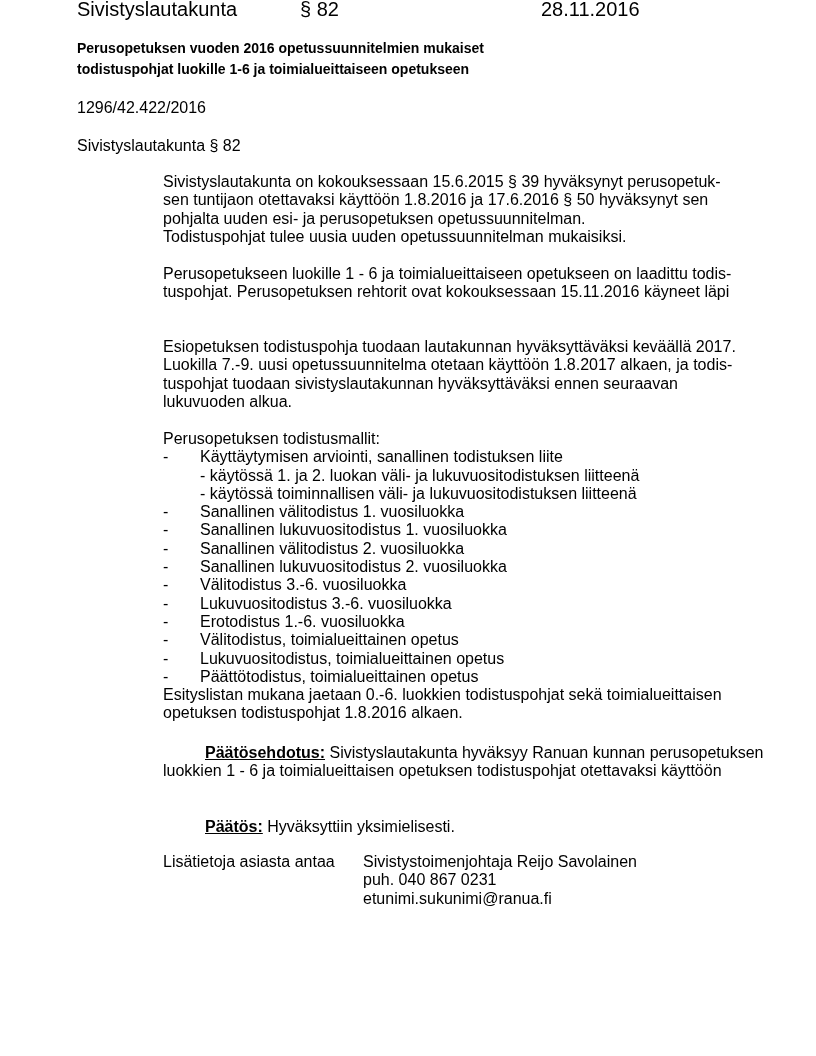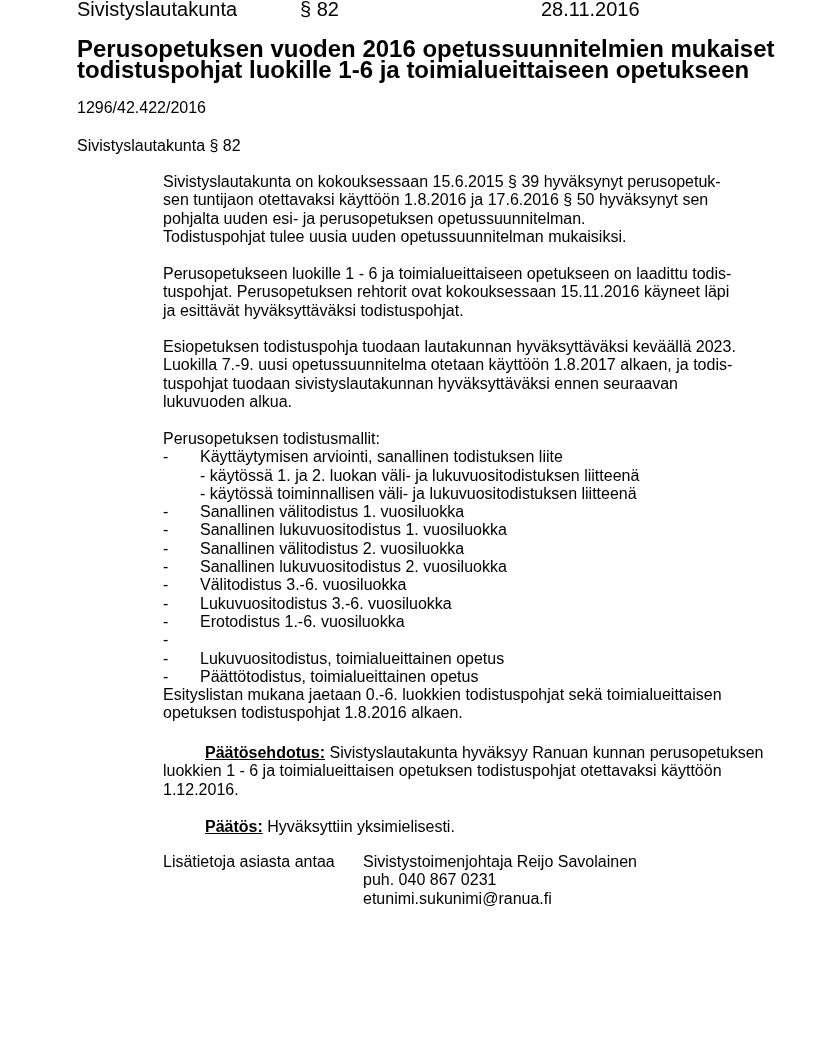--- a/index.html
+++ b/index.html
@@ -2,21 +2,21 @@
 <html><head>
   <meta charset="utf-8">
   <style>
     html, body { margin: 0; padding: 0; background: #ffffff; }
     body {
       width: 816px; height: 1056px; position: relative; overflow: hidden;
       font-family: "Liberation Sans", sans-serif; color: #000; font-size: 16px;
     }
     .abs { position: absolute; white-space: nowrap; }
     .hdr { top: 0px; font-size: 20px; line-height: 18px; }
-    .title { left: 77px; top: 38px; font-size: 24px; font-weight: bold; line-height: 21px; }
+    .title { left: 77px; top: 38px; font-size: 14px; font-weight: bold; line-height: 21px; }
     .plain { left: 77px; font-size: 16px; line-height: 18px; }
     .body { left: 163px; width: 580px; font-size: 16px; line-height: 18.3px; }
     .line { display: block; white-space: nowrap; }
     .list-row { display: block; white-space: nowrap; position: relative; height: 18.3px; }
     .dash { position: absolute; left: 0; }
     .item { position: absolute; left: 37px; }
     .sub { position: absolute; left: 37px; }
     .lbl { font-weight: bold; text-decoration: underline; margin-left: 42px; }
     .contact-label { left: 163px; top: 853px; line-height: 18.3px; }
     .contact-lines { left: 363px; top: 853px; line-height: 18.3px; }
@@ -39,25 +39,24 @@
 <div class="abs body" style="top:173px;">
   <span class="line">Sivistyslautakunta on kokouksessaan 15.6.2015 § 39 hyväksynyt perusopetuk-</span>
   <span class="line">sen tuntijaon otettavaksi käyttöön 1.8.2016 ja 17.6.2016 § 50 hyväksynyt sen</span>
   <span class="line">pohjalta uuden esi- ja perusopetuksen opetussuunnitelman.</span>
   <span class="line">Todistuspohjat tulee uusia uuden opetussuunnitelman mukaisiksi.</span>
 </div>
 
 <div class="abs body" style="top:265px;">
   <span class="line">Perusopetukseen luokille 1 - 6 ja toimialueittaiseen opetukseen on laadittu todis-</span>
   <span class="line">tuspohjat. Perusopetuksen rehtorit ovat kokouksessaan 15.11.2016 käyneet läpi</span>
-  <span class="line">ja esittävät hyväksyttäväksi todistuspohjat.</span>
 </div>
 
 <div class="abs body" style="top:338px;">
-  <span class="line">Esiopetuksen todistuspohja tuodaan lautakunnan hyväksyttäväksi keväällä 2023.</span>
+  <span class="line">Esiopetuksen todistuspohja tuodaan lautakunnan hyväksyttäväksi keväällä 2017.</span>
   <span class="line">Luokilla 7.-9. uusi opetussuunnitelma otetaan käyttöön 1.8.2017 alkaen, ja todis-</span>
   <span class="line">tuspohjat tuodaan sivistyslautakunnan hyväksyttäväksi ennen seuraavan</span>
   <span class="line">lukuvuoden alkua.</span>
 </div>
 
 <div class="abs body" style="top:430px;">
   <span class="line">Perusopetuksen todistusmallit:</span>
   <div class="list-row">
     <span class="dash">-</span>
     <span class="item">Käyttäytymisen arviointi, sanallinen todistuksen liite</span>
@@ -91,37 +90,37 @@
   <div class="list-row">
     <span class="dash">-</span>
     <span class="item">Lukuvuositodistus 3.-6. vuosiluokka</span>
   </div>
   <div class="list-row">
     <span class="dash">-</span>
     <span class="item">Erotodistus 1.-6. vuosiluokka</span>
   </div>
   <div class="list-row">
     <span class="dash">-</span>
+    <span class="item">Välitodistus, toimialueittainen opetus</span>
   </div>
   <div class="list-row">
     <span class="dash">-</span>
     <span class="item">Lukuvuositodistus, toimialueittainen opetus</span>
   </div>
   <div class="list-row">
     <span class="dash">-</span>
     <span class="item">Päättötodistus, toimialueittainen opetus</span>
   </div>
   <span class="line">Esityslistan mukana jaetaan 0.-6. luokkien todistuspohjat sekä toimialueittaisen</span>
   <span class="line">opetuksen todistuspohjat 1.8.2016 alkaen.</span>
 </div>
 
 <div class="abs body" style="top:744px;">
   <span class="line"><span class="lbl">Päätösehdotus:</span><span> Sivistyslautakunta hyväksyy Ranuan kunnan perusopetuksen</span></span>
   <span class="line">luokkien 1 - 6 ja toimialueittaisen opetuksen todistuspohjat otettavaksi käyttöön</span>
-  <span class="line">1.12.2016.</span>
 </div>
 
 <div class="abs body" style="top:818px;">
   <span class="line"><span class="lbl">Päätös:</span><span> Hyväksyttiin yksimielisesti.</span></span>
 </div>
 
 <div class="abs contact-label">Lisätietoja asiasta antaa</div>
 <div class="abs contact-lines">
   <span class="line">Sivistystoimenjohtaja Reijo Savolainen</span>
   <span class="line">puh. 040 867 0231</span>

